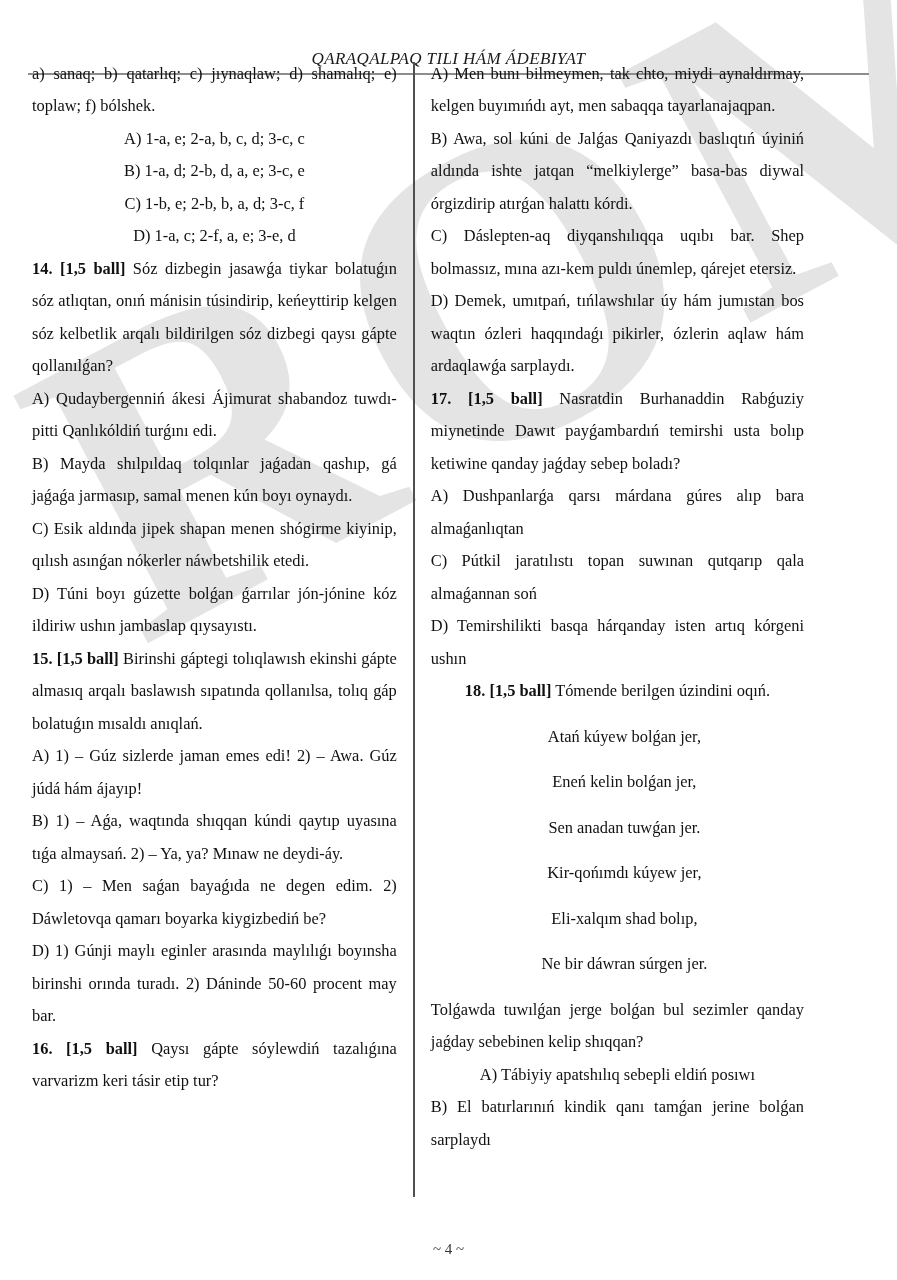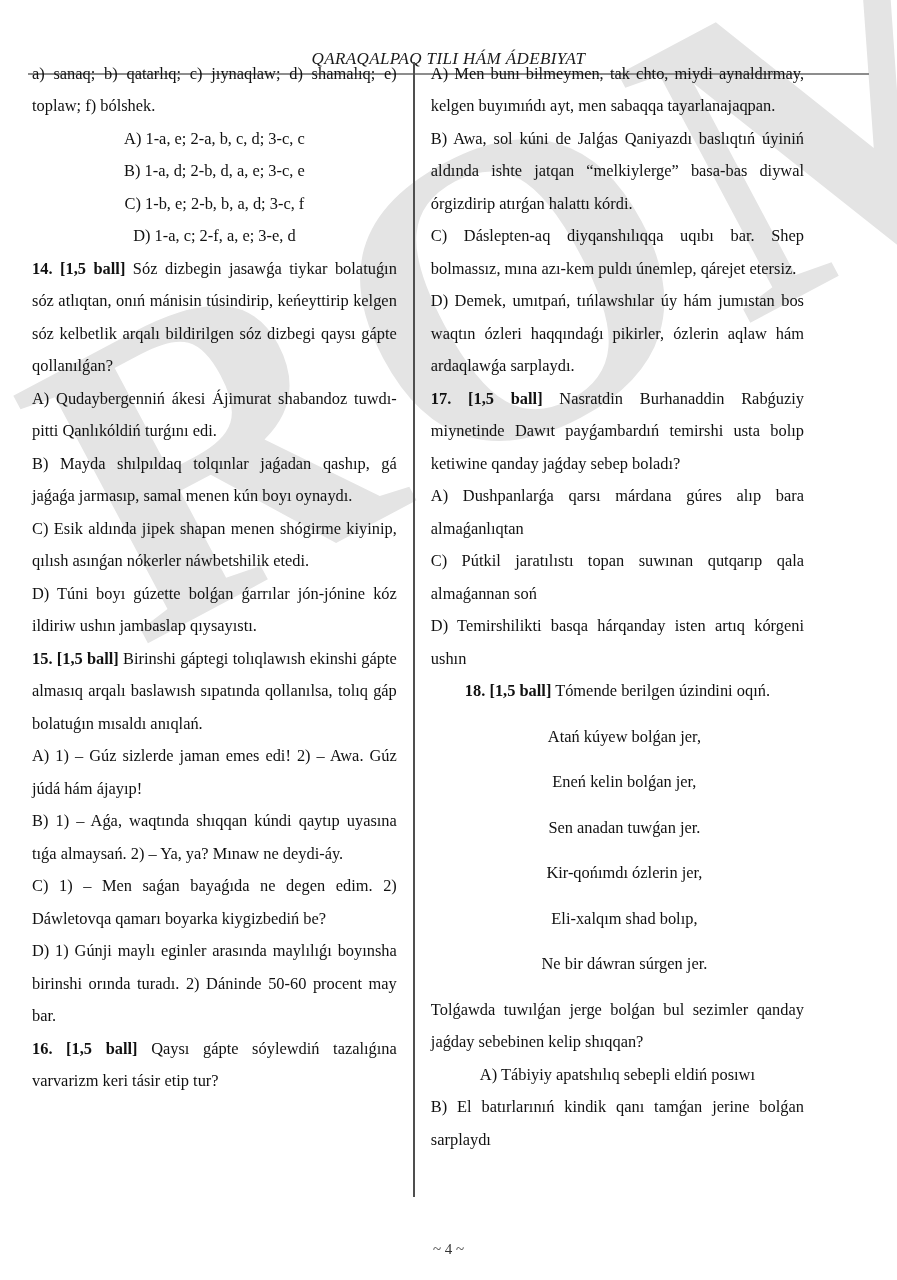--- a/index.html
+++ b/index.html
@@ -176,21 +176,21 @@
       <p class="p"><span class="qnum">17.</span> <span class="qnum">[1,5 ball]</span> <span>Nasratdin Burhanaddin Rabǵuziy miynetinde Dawıt payǵambardıń temirshi usta bolıp ketiwine qanday jaǵday sebep boladı?</span></p>
       <p class="p">A) Dushpanlarǵa qarsı márdana gúres alıp bara almaǵanlıqtan</p>
       <p class="p">C) Pútkil jaratılıstı topan suwınan qutqarıp qala almaǵannan soń</p>
       <p class="p">D) Temirshilikti basqa hárqanday isten artıq kórgeni ushın</p>
 
       <p class="p nojust"><span class="qnum">18.</span> <span class="qnum">[1,5 ball]</span> <span>Tómende berilgen úzindini oqıń.</span></p>
 
       <p class="poem">Atań kúyew bolǵan jer,</p>
       <p class="poem">Eneń kelin bolǵan jer,</p>
       <p class="poem">Sen anadan tuwǵan jer.</p>
-      <p class="poem">Kir-qońımdı ózlerin jer,</p>
+      <p class="poem">Kir-qońımdı kúyew jer,</p>
       <p class="poem">Eli-xalqım shad bolıp,</p>
       <p class="poem">Ne bir dáwran súrgen jer.</p>
 
       <p class="p">Tolǵawda tuwılǵan jerge bolǵan bul sezimler qanday jaǵday sebebinen kelip shıqqan?</p>
       <p class="p nojust">A) Tábiyiy apatshılıq sebepli eldiń posıwı</p>
       <p class="p">B) El batırlarınıń kindik qanı tamǵan jerine bolǵan sarplaydı</p>
     </div>
 
   </div>
 

